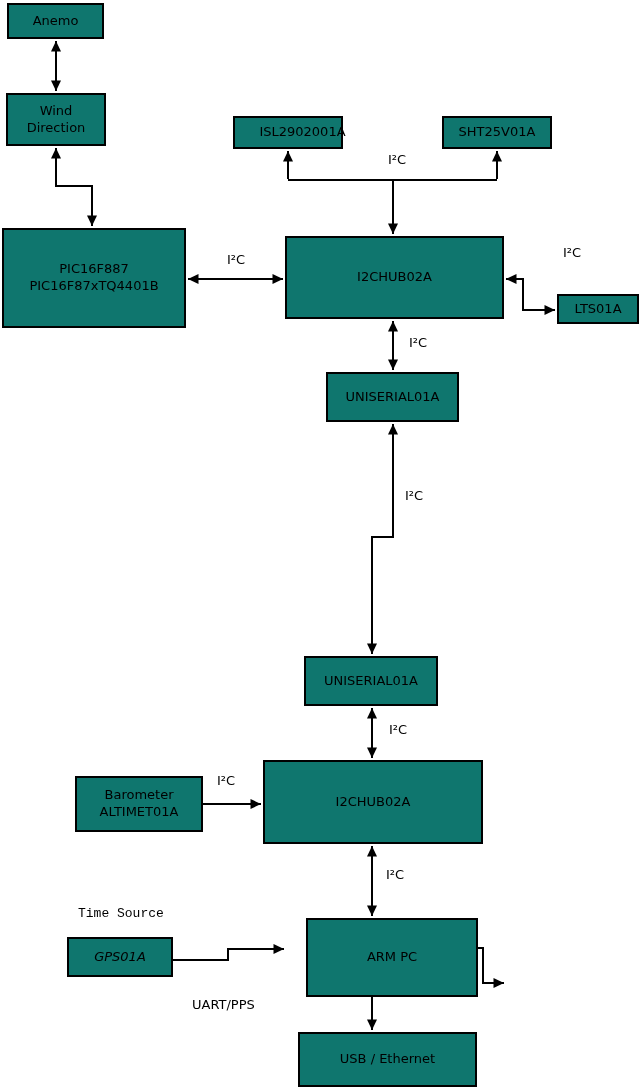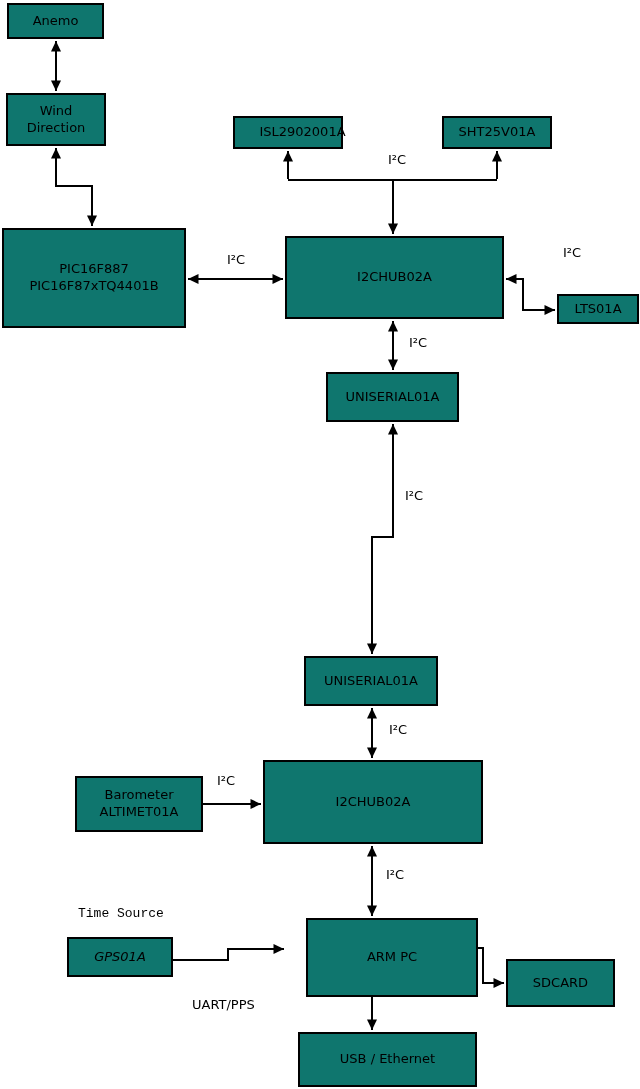--- a/index.html
+++ b/index.html
@@ -86,21 +86,20 @@
 
   <div class="box" style="left:263px;top:760px;width:220px;height:84px;">I2CHUB02A</div>
 
   <div class="box" style="left:75px;top:776px;width:128px;height:56px;">Barometer
 ALTIMET01A</div>
 
   <div class="box" style="left:67px;top:937px;width:106px;height:40px;font-style:italic;">GPS01A</div>
 
   <div class="box" style="left:286px;top:918px;width:172px;height:79px;margin-left:20px;">ARM PC</div>
 
-  <div class="box" style="left:506px;top:959px;width:109px;height:48px;">SDCARD</div>
 
   <div class="box" style="left:282px;top:1032px;width:179px;height:55px;margin-left:16px;">USB / Ethernet</div>
 
   <span class="floating-label" style="left:388px;top:152px;">I²C</span>
 
   <span class="floating-label" style="left:227px;top:252px;">I²C</span>
 
   <span class="floating-label" style="left:563px;top:245px;">I²C</span>
 
   <span class="floating-label" style="left:409px;top:335px;">I²C</span>

